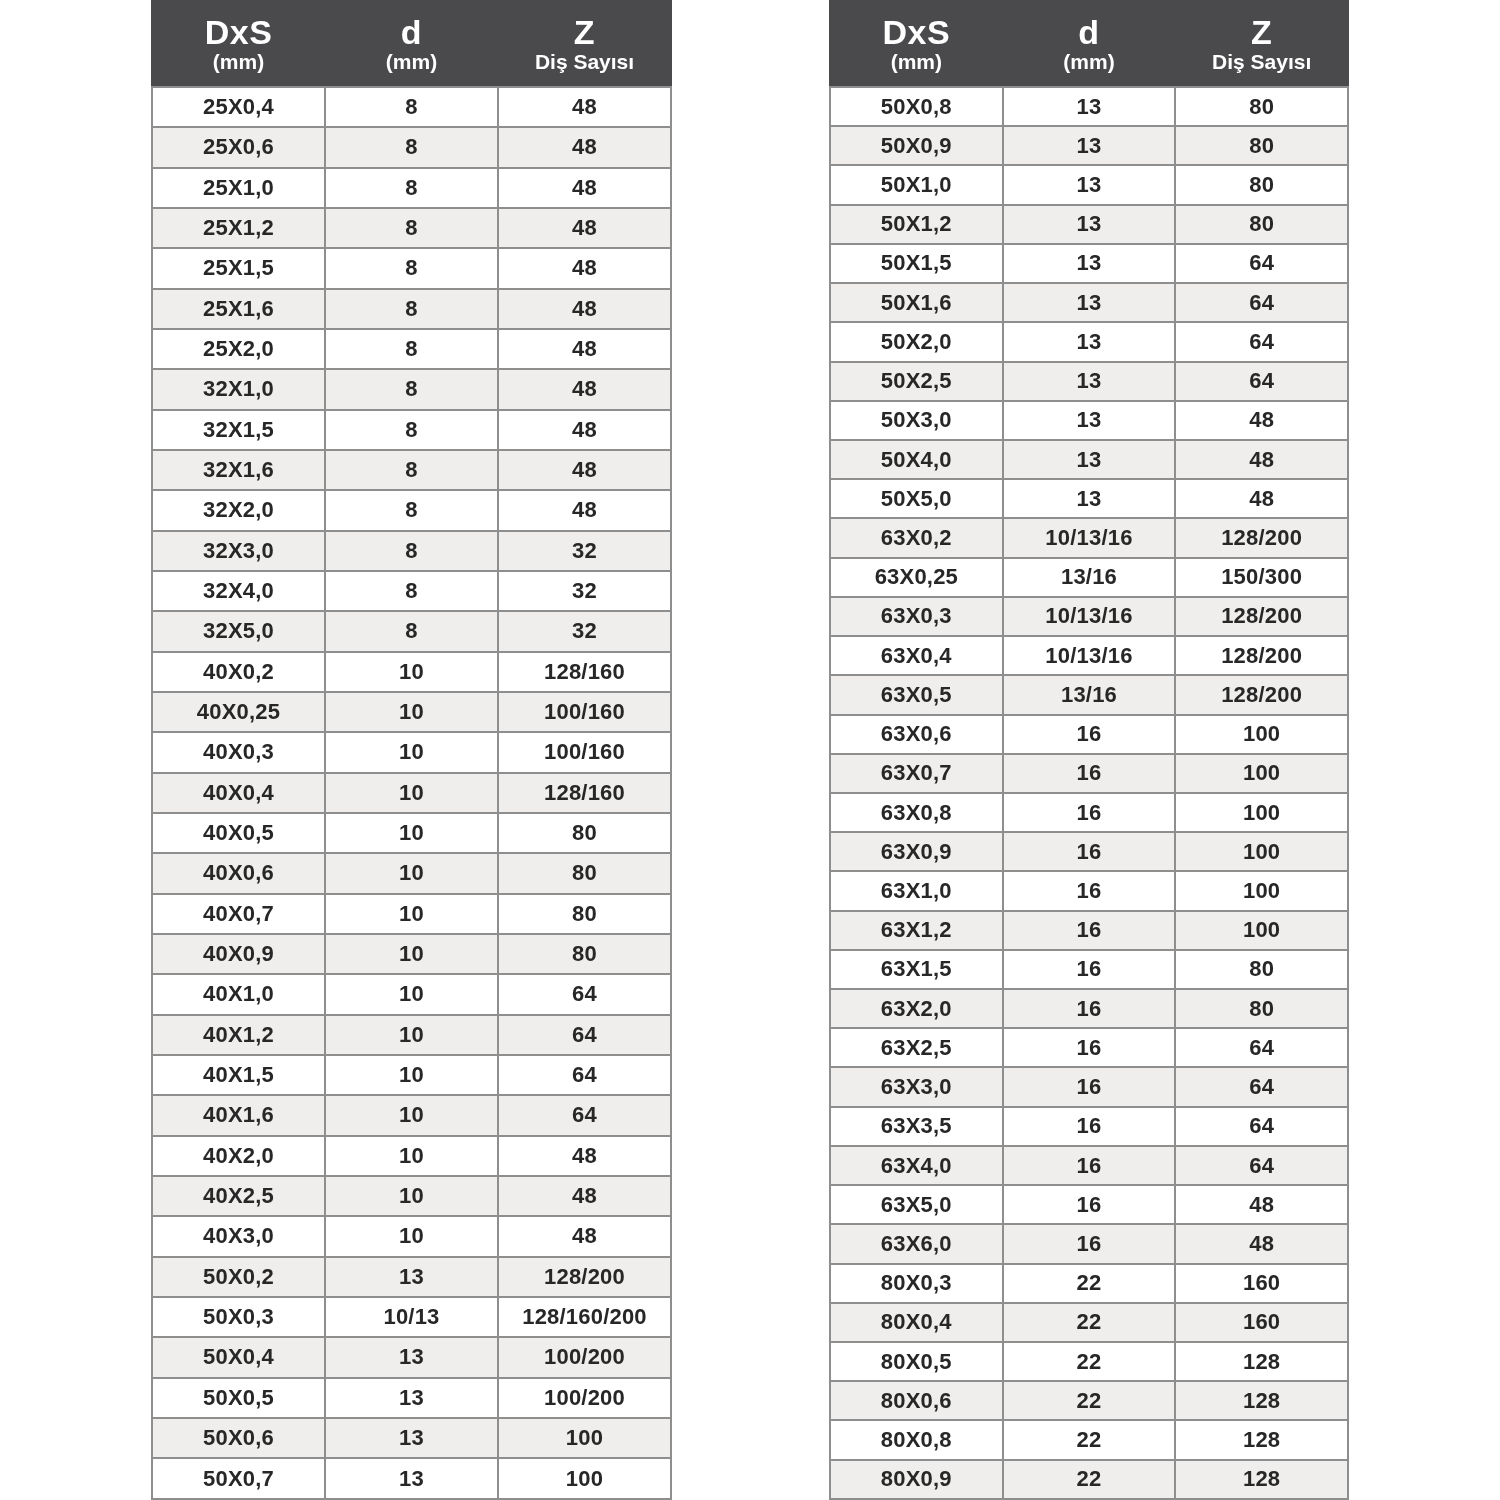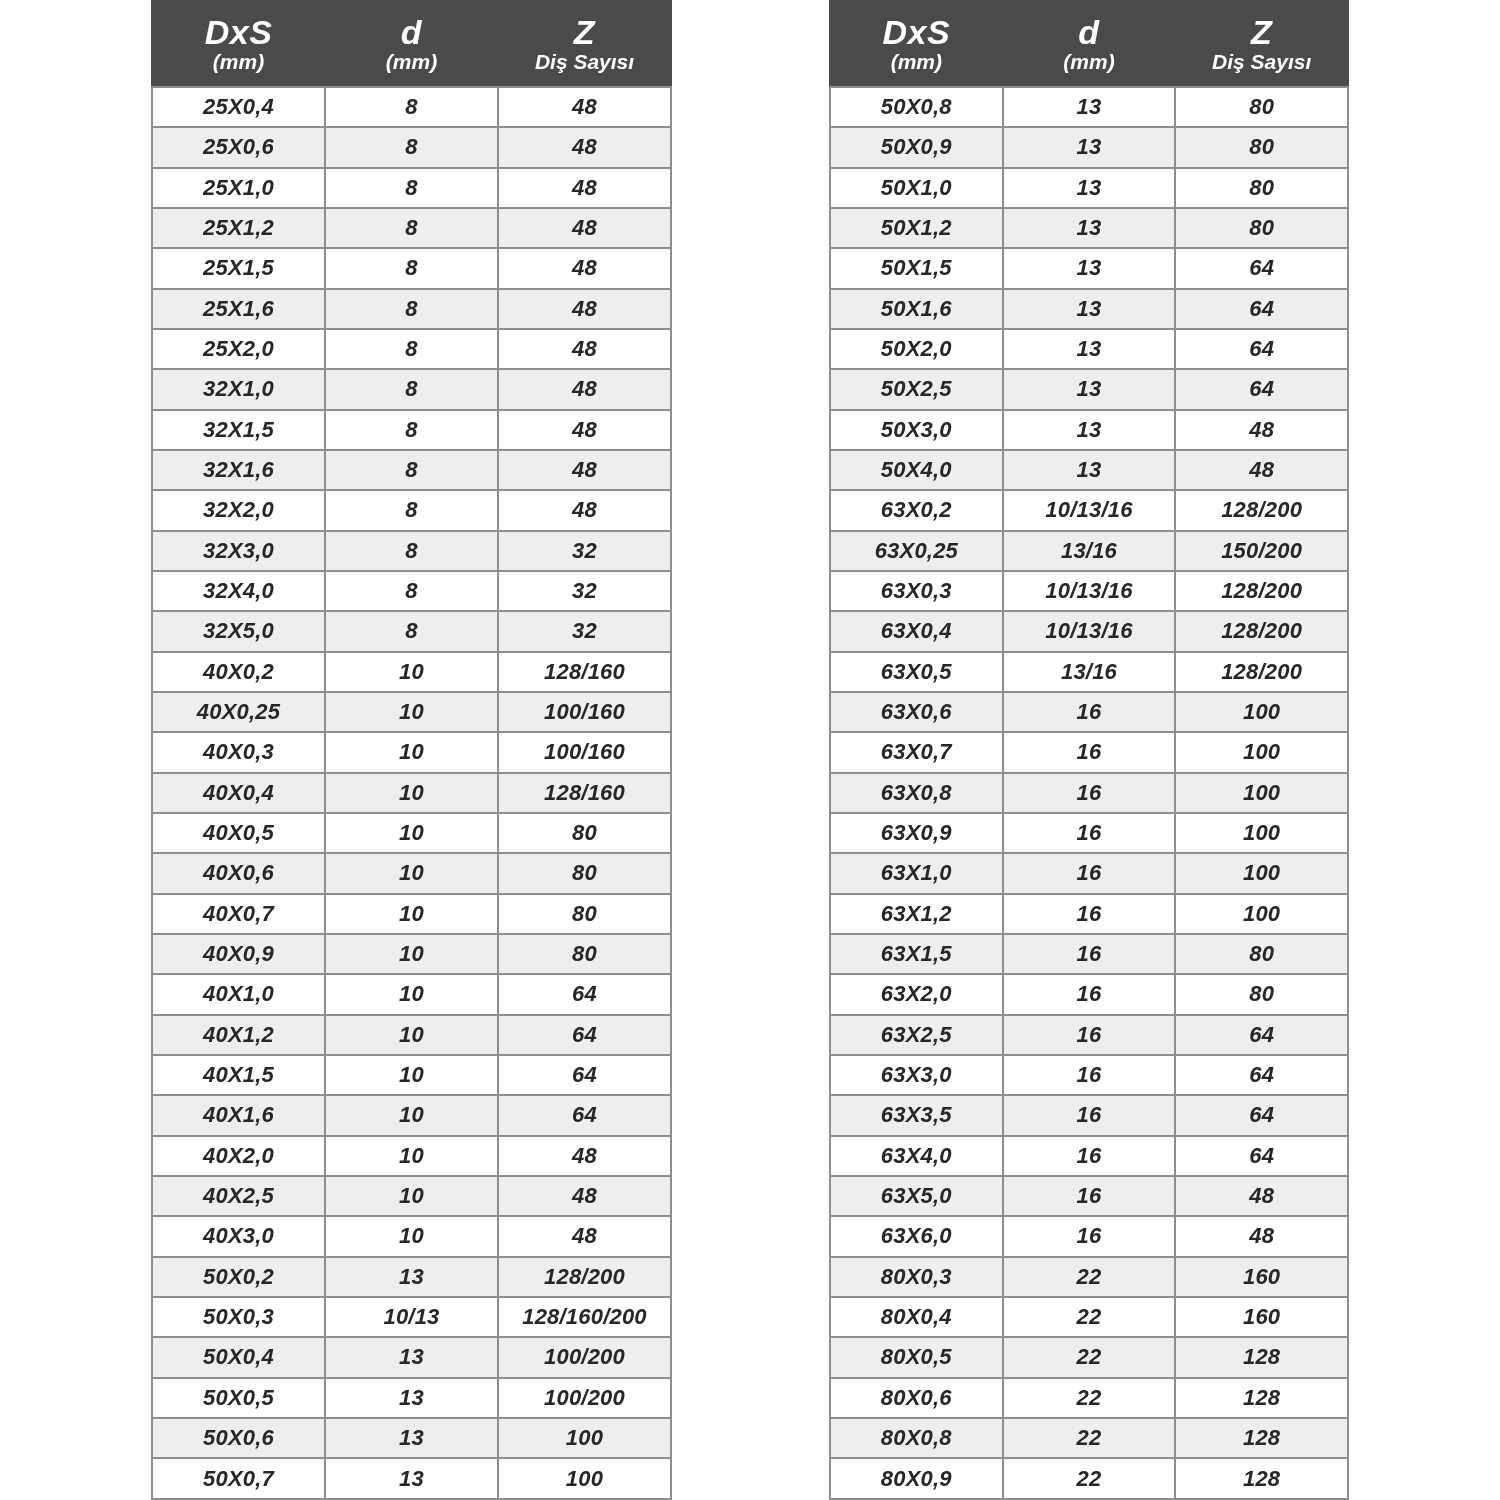--- a/index.html
+++ b/index.html
@@ -17,21 +17,20 @@
     height: 1500px;
     background: #ffffff;
     overflow: hidden;
   }
   table.spec-table {
     position: absolute;
     top: 0;
     height: 1500px;
     border-collapse: collapse;
     table-layout: fixed;
-    font-style: italic;
   }
   #table-left  { left: 151px; width: 521px; }
   #table-right { left: 829px; width: 520px; }
 
   table.spec-table th,
   table.spec-table td {
     border: 2px solid #8e8e8e;
     text-align: center;
     vertical-align: middle;
     padding: 0;
@@ -332,28 +331,33 @@
           <td>50X3,0</td>
           <td>13</td>
           <td>48</td>
         </tr>
         <tr>
           <td>50X4,0</td>
           <td>13</td>
           <td>48</td>
         </tr>
         <tr>
+          <td>50X5,0</td>
+          <td>13</td>
+          <td>48</td>
+        </tr>
+        <tr>
           <td>63X0,2</td>
           <td>10/13/16</td>
           <td>128/200</td>
         </tr>
         <tr>
           <td>63X0,25</td>
           <td>13/16</td>
-          <td>150/200</td>
+          <td>150/300</td>
         </tr>
         <tr>
           <td>63X0,3</td>
           <td>10/13/16</td>
           <td>128/200</td>
         </tr>
         <tr>
           <td>63X0,4</td>
           <td>10/13/16</td>
           <td>128/200</td>

